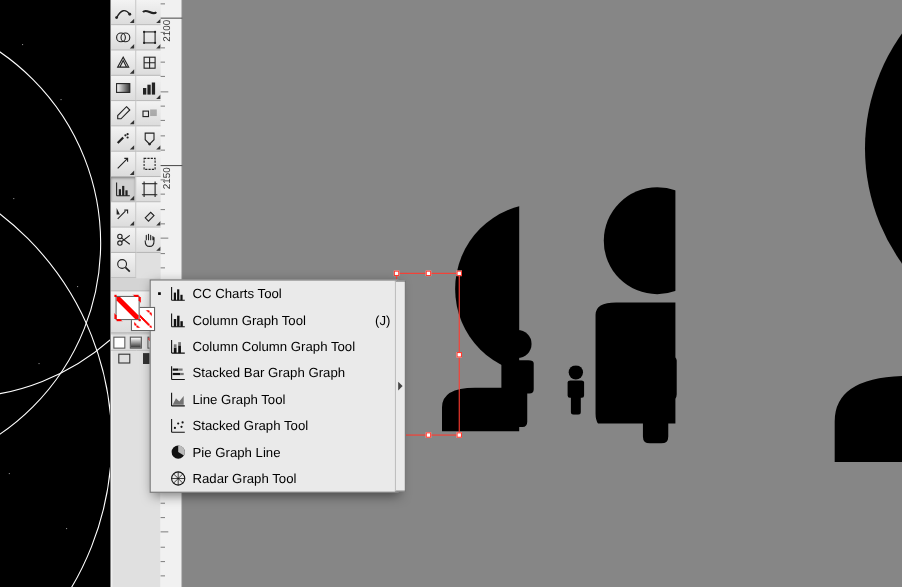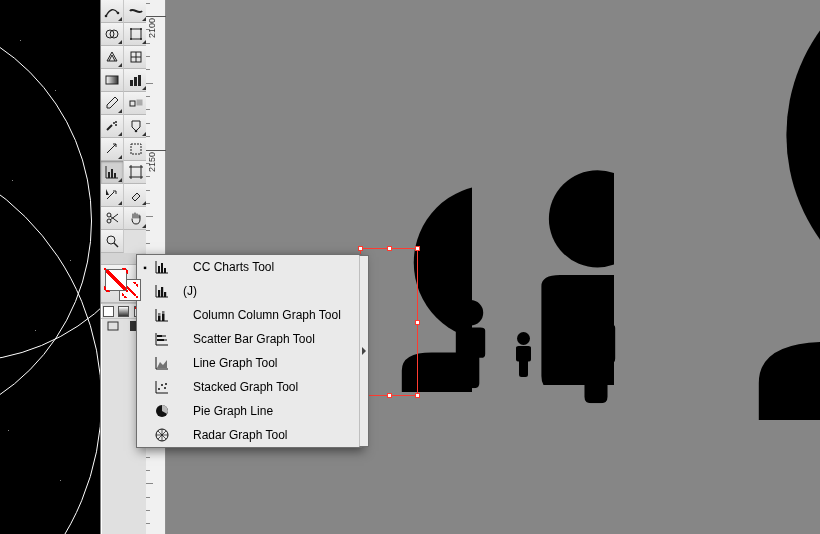--- a/index.html
+++ b/index.html
@@ -27,21 +27,21 @@
   
   .canvas{position:absolute;left:166px;top:0;right:0;bottom:0;background:#868686;overflow:hidden;}
   .person{position:absolute;fill:#000;}
   .sel{position:absolute;border:1px solid #ff3b30;}
   .sel-handle{position:absolute;width:5px;height:5px;background:#fff;border:1px solid #ff3b30;box-sizing:border-box;}
   
   .flyout{position:absolute;left:136px;top:254px;width:224px;background:#eaeaea;border:1px solid #6f6f6f;box-shadow:2px 3px 10px rgba(0,0,0,.5);}
   .fly-row{display:flex;align-items:center;height:24px;padding:0 6px 0 4px;cursor:pointer;white-space:nowrap;}
   .fly-bullet{width:8px;flex:0 0 8px;font-size:10px;color:#000;text-align:center;}
   .fly-icon{width:18px;flex:0 0 18px;height:16px;display:flex;align-items:center;justify-content:center;margin:0 4px;}
-  .fly-label{flex:1 1 auto;color:#000;margin-left:18px;}
+  .fly-label{flex:1 1 auto;color:#000;}
   .fly-short{flex:0 0 auto;color:#000;padding-left:8px;}
   .fly-tear{position:absolute;right:-8px;top:0;bottom:0;width:8px;background:#eaeaea;border:1px solid #6f6f6f;border-left:1px solid #bfbfbf;display:flex;align-items:center;justify-content:center;}
   .fly-tear-arrow{width:0;height:0;border-left:4px solid #444;border-top:4px solid transparent;border-bottom:4px solid transparent;}
   
   .ico{width:16px;height:16px;}
   
   .swatch-wrap{position:relative;width:46px;height:34px;}
   .swbox{position:absolute;width:20px;height:20px;border:1px solid #666;box-shadow:0 0 0 1px #fff inset;}
   .swA{left:4px;top:2px;background:#fff;z-index:2;}
   .swA::after{content:"";position:absolute;left:-2px;top:-2px;right:-2px;bottom:-2px;border:2px solid transparent;background:linear-gradient(45deg,transparent 43%,red 43%,red 57%,transparent 57%);pointer-events:none;}
@@ -389,20 +389,21 @@
         <div class="fly-row">
           <span class="fly-bullet"></span>
           <span class="fly-icon">
             <svg class="ico" viewBox="0 0 16 16">
               <path d="M2 14H14M2 2V14" stroke="#111"></path>
               <rect x="4" y="7" width="2.2" height="7" fill="#111"></rect>
               <rect x="7" y="4" width="2.2" height="10" fill="#111"></rect>
               <rect x="10" y="9" width="2.2" height="5" fill="#111"></rect>
             </svg>
           </span>
+          <span class="fly-label">Column Graph Tool</span>
           <span class="fly-short">(J)</span>
         </div>
         <div class="fly-row">
           <span class="fly-bullet"></span>
           <span class="fly-icon">
             <svg class="ico" viewBox="0 0 16 16">
               <path d="M2 14H14M2 2V14" stroke="#111"></path>
               <rect x="4" y="9" width="2.5" height="5" fill="#111"></rect>
               <rect x="4" y="6" width="2.5" height="3" fill="#777"></rect>
               <rect x="8" y="7" width="2.5" height="7" fill="#111"></rect>
@@ -416,21 +417,21 @@
           <span class="fly-bullet"></span>
           <span class="fly-icon">
             <svg class="ico" viewBox="0 0 16 16">
               <path d="M2 14H14M2 2V14" stroke="#111"></path>
               <rect x="3" y="4" width="5" height="2" fill="#111"></rect>
               <rect x="8" y="4" width="4" height="2" fill="#777"></rect>
               <rect x="3" y="8" width="7" height="2" fill="#111"></rect>
               <rect x="10" y="8" width="3" height="2" fill="#777"></rect>
             </svg>
           </span>
-          <span class="fly-label">Scatter Bar Graph Tool</span>
+          <span class="fly-label">Stacked Bar Graph Graph</span>
           <span class="fly-short"></span>
         </div>
         <div class="fly-row">
           <span class="fly-bullet"></span>
           <span class="fly-icon">
             <svg class="ico" viewBox="0 0 16 16">
               <path d="M2 14H14M2 2V14" stroke="#111"></path>
               <path d="M3 13 L6 7 L9 10 L13 5 L13 13 Z" fill="#111" opacity=".55"></path>
             </svg>
           </span>

